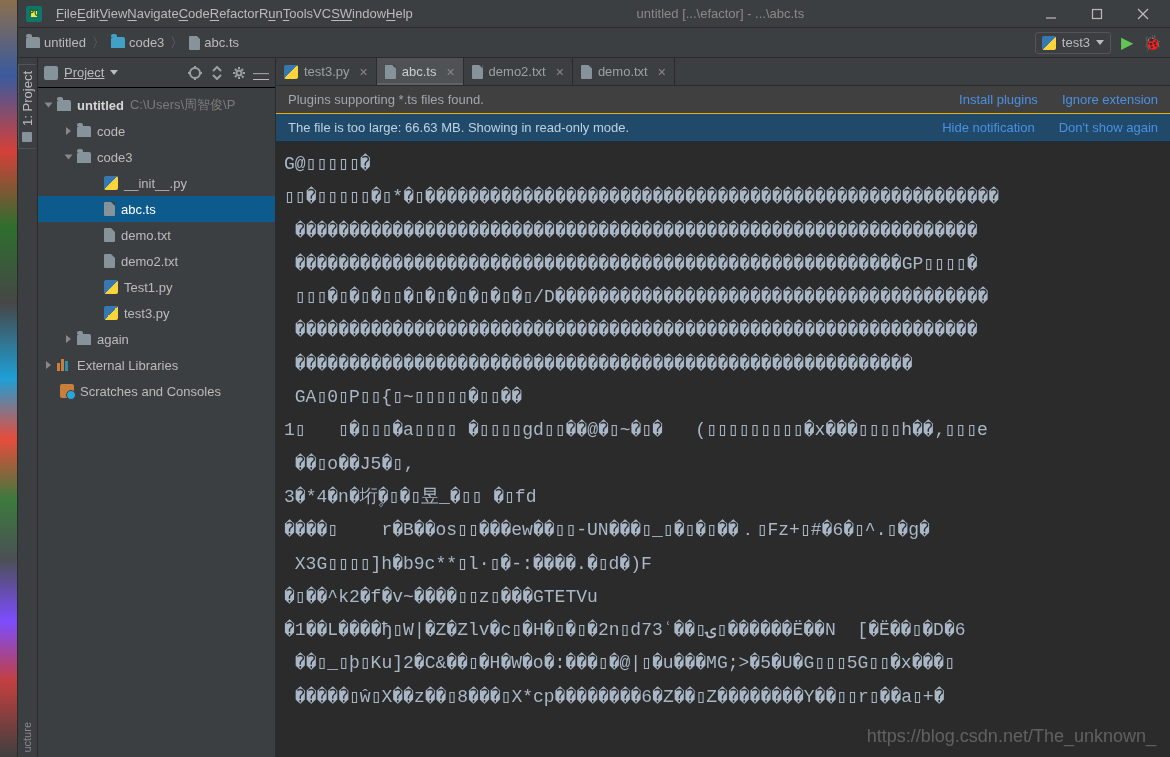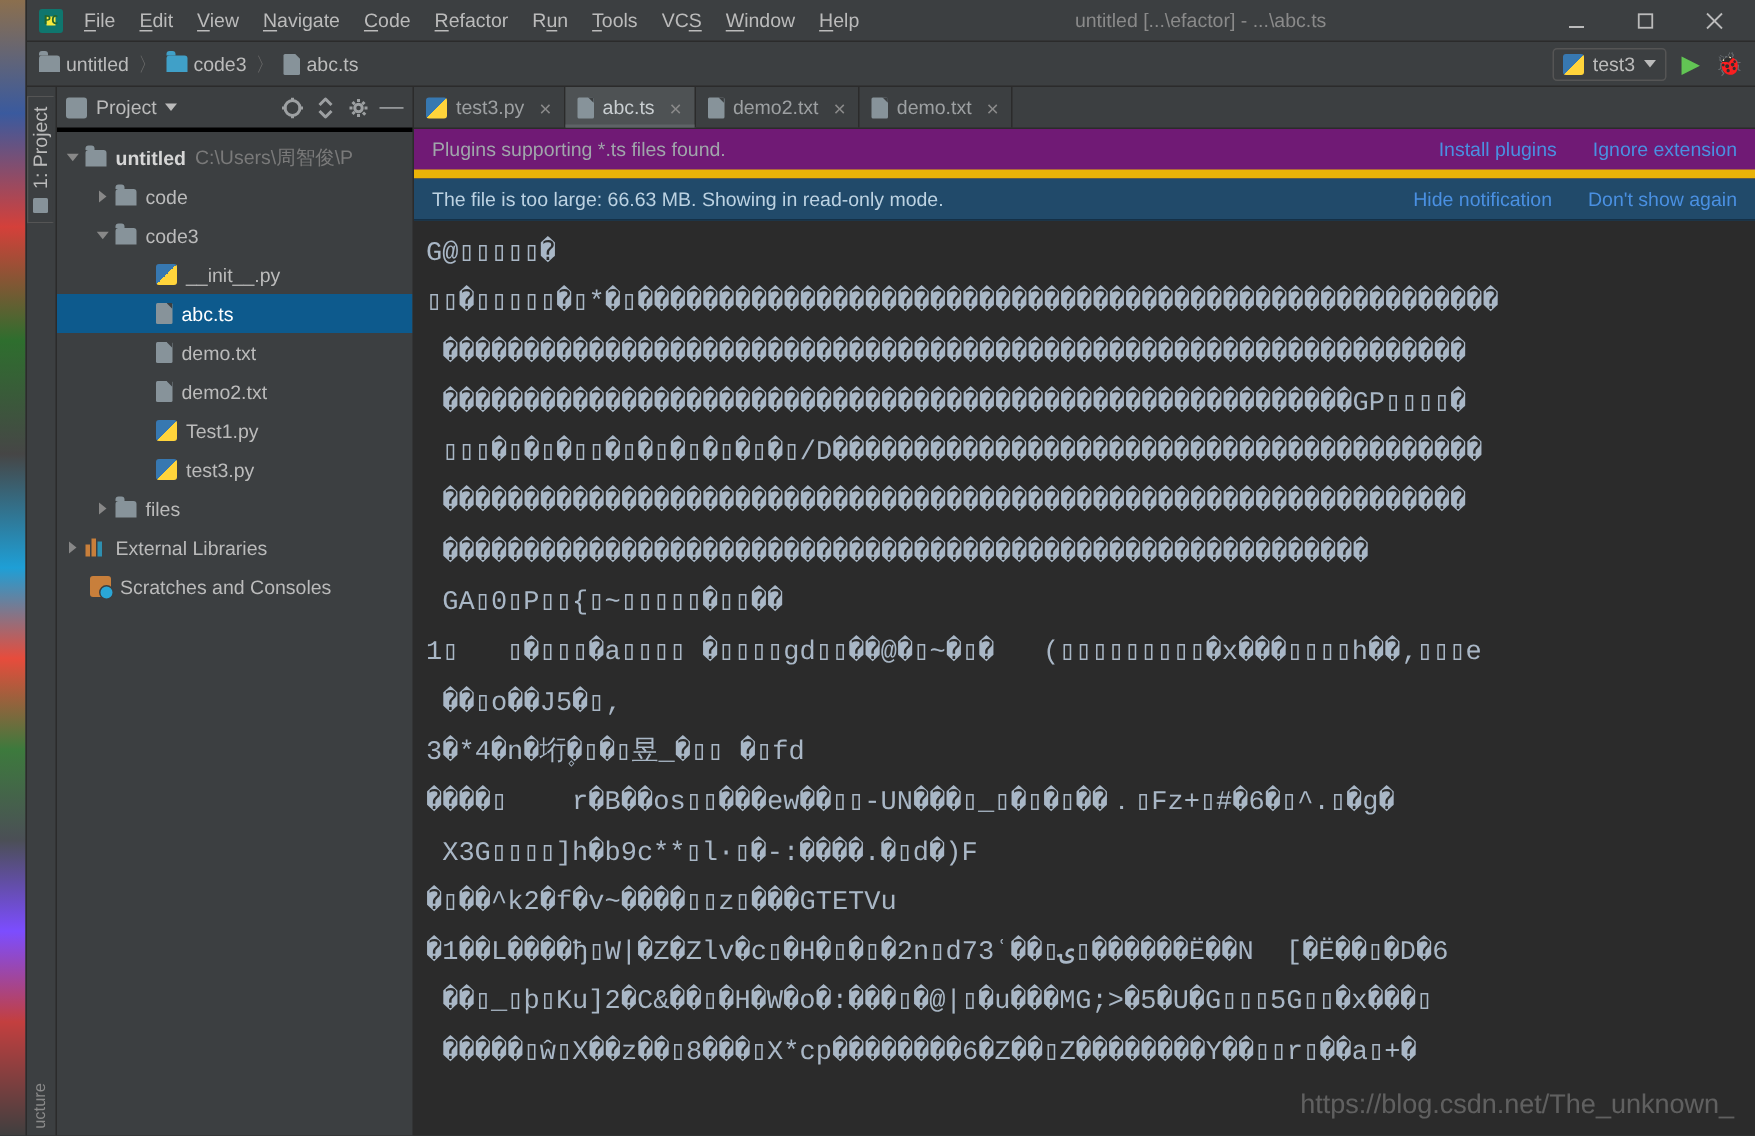--- a/index.html
+++ b/index.html
@@ -6,21 +6,21 @@
 body { width: 1170px; height: 757px; background: #3c3f41; color: #bbbbbb; overflow: hidden; display: flex; }
 
 
 .desktop-rail { width: 18px; height: 100%; background: linear-gradient(180deg,#8b6f4e 0%,#3a5a9e 10%,#d4403a 20%,#2e6e2e 30%,#464646 40%,#1e9fd6 50%,#e74c3c 58%,#3d7a3d 66%,#4b4f56 74%,#7c4dff 82%,#c33f3f 90%,#3f3f3f 100%); border-right: 1px solid #2b2b2b; }
 
 .shell { flex: 1; display: flex; flex-direction: column; height: 100%; }
 
 
 .titlebar { height: 28px; background: #3c3f41; display: flex; align-items: center; padding: 0 4px 0 8px; border-bottom: 1px solid #2b2b2b; }
 .app-icon { width: 16px; height: 16px; background: #f5e93e; border: 5px solid #0f766e; border-radius: 2px; display: flex; align-items: center; justify-content: center; font-size: 8px; color: #24652b; font-weight: bold; font-family: Consolas, monospace; text-align: center; }
-.menubar { display: flex; align-items: flex-end; margin-left: 14px; gap: 16px; }
+.menubar { display: flex; align-items: flex-end; margin-left: 14px; }
 .menu-item { color: #bbbbbb; cursor: default; }
 .menu-item u { text-decoration: underline; text-underline-offset: 2px; }
 .title-spacer { flex: 1; text-align: center; color: #8a8a8a; }
 .win-controls { display: flex; gap: 0; margin-left: auto; }
 .win-btn { width: 46px; height: 28px; display: flex; align-items: center; justify-content: center; color: #bbbbbb; }
 .win-btn svg { width: 12px; height: 12px; stroke: currentColor; }
 
 
 .navrow { height: 30px; background: #3c3f41; border-bottom: 1px solid #2b2b2b; display: flex; align-items: center; padding: 0 8px; }
 .crumb { display: flex; align-items: center; color: #bbbbbb; gap: 4px; }
@@ -42,21 +42,21 @@
 .body-split { flex: 1; display: flex; min-height: 0; }
 
 
 .gutter { width: 20px; background: #3c3f41; border-right: 1px solid #2b2b2b; display: flex; flex-direction: column; padding-top: 6px; }
 .gutter-tab { writing-mode: vertical-rl; transform: rotate(180deg); font-size: 12px; color: #bbbbbb; padding: 6px 3px; background: #3c3f41; border: 1px solid #555; border-left: 2px solid #3c3f41; border-radius: 2px 0 0 2px; text-align: center; display: flex; align-items: center; gap: 6px; margin-bottom: auto; }
 .gutter-tab .sq { width: 10px; height: 10px; background: #87939a; border-radius: 1px; }
 .gutter-bot { writing-mode: vertical-rl; transform: rotate(180deg); font-size: 11px; color: #8a8a8a; padding: 4px 3px; }
 
 
 .tool { width: 238px; background: #3c3f41; border-right: 1px solid #2b2b2b; display: flex; flex-direction: column; }
-.tool-head { height: 30px; border-bottom: 3px solid #000000; display: flex; align-items: center; padding: 0 6px; gap: 6px; }
+.tool-head { height: 30px; border-bottom: 1px solid #000000; display: flex; align-items: center; padding: 0 6px; gap: 6px; text-decoration: underline; }
 .tool-title { display: flex; align-items: center; gap: 6px; flex: 1; color: #bbbbbb; }
 .tool-title .sq { width: 14px; height: 14px; background: #87939a; border-radius: 2px; }
 .hdr-ico { width: 16px; height: 16px; display: flex; align-items: center; justify-content: center; color: #9da0a2; }
 .hdr-ico svg { width: 14px; height: 14px; stroke: currentColor; fill: none; stroke-width: 2; }
 
 .tree { flex: 1; overflow: hidden; font-size: 13.5px; color: #bbbbbb; padding-top: 4px; }
 .node { height: 26px; display: flex; align-items: center; gap: 6px; white-space: nowrap; }
 .arrow { width: 0; height: 0; border-top: 4px solid transparent; border-bottom: 4px solid transparent; border-left: 5px solid #888; margin-left: 2px; }
 .arrow.down { transform: rotate(90deg); }
 .sel { background: #0d5a8d !important; color: #fff; }
@@ -71,21 +71,21 @@
 
 
 .editor { flex: 1; background: #2b2b2b; display: flex; flex-direction: column; min-width: 0; }
 .tabs { height: 28px; background: #3c3f41; border-bottom: 1px solid #2b2b2b; display: flex; align-items: stretch; }
 .tab { display: flex; align-items: center; padding: 0 8px; gap: 6px; color: #9da0a2; border-right: 1px solid #2b2b2b; position: relative; }
 .tab.active { background: #4e5254; color: #c9ced1; }
 .tab.active::after { content:""; position:absolute; left:0; right:0; bottom:0; height:2px; background:#5e6366; }
 .tab .x { color: #8a8a8a; margin-left: 4px; font-size: 14px; line-height: 1; }
 
 .banner { padding: 6px 12px; display: flex; align-items: center; font-size: 13.5px; }
-.banner.dark { background: #701a75; color: #a0a6ab; border-bottom: 6px solid #eab308; text-align: center; }
+.banner.dark { background: #404040; color: #a0a6ab; border-bottom: 1px solid #eab308; text-align: center; }
 .banner.blue { background: #214a6a; color: #bcd2e2; border-bottom: 1px solid #143047; }
 .banner .actions { margin-left: auto; display: flex; gap: 24px; }
 .banner .actions span { color: #4a90e2; }
 
 .content { flex: 1; overflow: hidden; padding: 6px 8px; font-family: "Consolas","Courier New",monospace; font-size: 18px; color: #a9b7c6; line-height: 1.85; white-space: pre-wrap; word-break: break-all; }
 .watermark { position: absolute; right: 14px; bottom: 10px; color: rgba(255,255,255,0.25); font-size: 18px; font-family: Arial,sans-serif; }
 </style>
 </head>
 <body>
 
@@ -230,21 +230,21 @@
           <span class="py-icon"></span>
           <span>Test1.py</span>
         </div>
         <div class="node" style="padding-left:66px">
           <span class="py-icon"></span>
           <span>test3.py</span>
         </div>
         <div class="node" style="padding-left:26px">
           <span class="arrow"></span>
           <span class="i-folder"></span>
-          <span>files</span>
+          <span>again</span>
         </div>
         <div class="node" style="padding-left:6px">
           <span class="arrow"></span>
           <span class="lib-icon">
               <span></span>
               <span></span>
               <span></span>
             </span>
           <span>External Libraries</span>
         </div>

